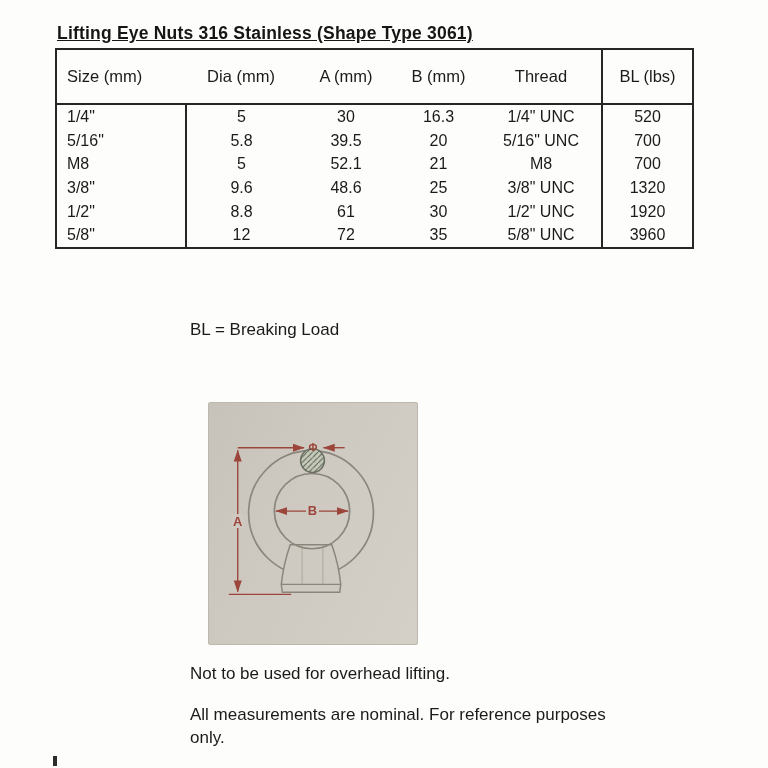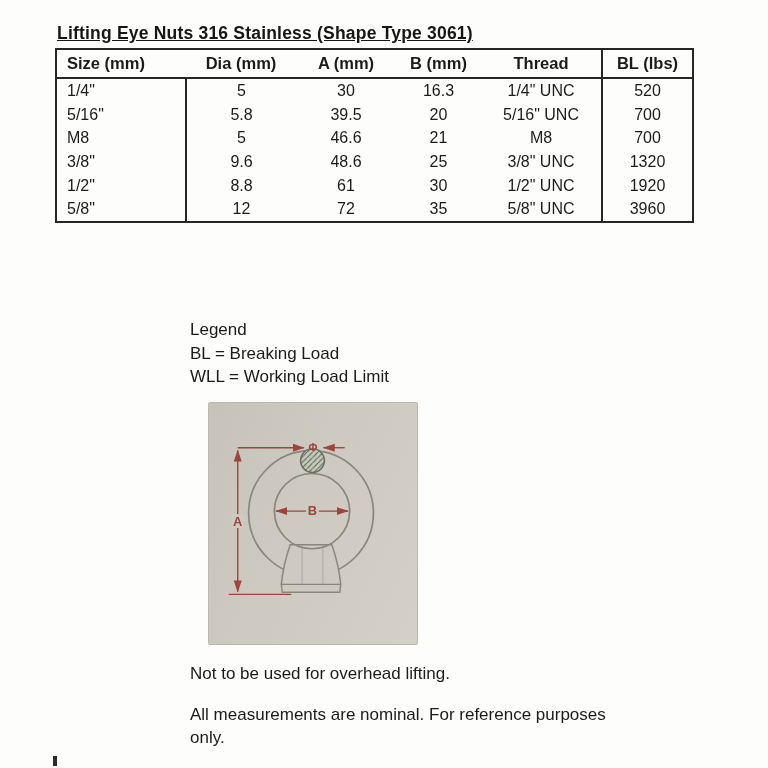--- a/index.html
+++ b/index.html
@@ -20,23 +20,23 @@
   table.spec{
     position:absolute;left:55px;top:48px;
     width:637px;
     border-collapse:collapse;
     table-layout:fixed;
     font-size:16px;
     color:#1b1b1b;
     border:2px solid #262626;
   }
   table.spec th{
-    font-weight:bold;
+    font-weight:normal;
     height:27px;
-    padding:0;
+    padding:13px;
     border-bottom:2px solid #262626;
     text-align:center;
     font-size:16.5px;
   }
   table.spec td{
     height:23.7px;
     padding:0;
     text-align:center;
     line-height:1;
   }
@@ -108,21 +108,21 @@
           <td>5/16"</td>
           <td>5.8</td>
           <td>39.5</td>
           <td>20</td>
           <td>5/16" UNC</td>
           <td>700</td>
         </tr>
         <tr>
           <td>M8</td>
           <td>5</td>
-          <td>46.6</td>
+          <td>52.1</td>
           <td>21</td>
           <td>M8</td>
           <td>700</td>
         </tr>
         <tr>
           <td>3/8"</td>
           <td>9.6</td>
           <td>48.6</td>
           <td>25</td>
           <td>3/8" UNC</td>
@@ -141,23 +141,21 @@
           <td>12</td>
           <td>72</td>
           <td>35</td>
           <td>5/8" UNC</td>
           <td>3960</td>
         </tr>
       </tbody>
   </table>
 
   <div class="legend">
-    <div>Legend</div>
     <div>BL = Breaking Load</div>
-    <div>WLL = Working Load Limit</div>
   </div>
 
   <div class="photo">
     <svg viewBox="0 0 210 243" xmlns="http://www.w3.org/2000/svg">
       <defs>
         <marker id="arr" markerWidth="9" markerHeight="7" refX="8.2" refY="3.5" orient="auto">
           <path d="M0,0.6 L8.6,3.5 L0,6.4 Z" fill="#9b453b"></path>
         </marker>
         <pattern id="hatch" width="5.5" height="5.5" patternUnits="userSpaceOnUse">
           <path d="M0,5.5 L5.5,0" stroke="#565f53" stroke-width="1.1" fill="none"></path>

